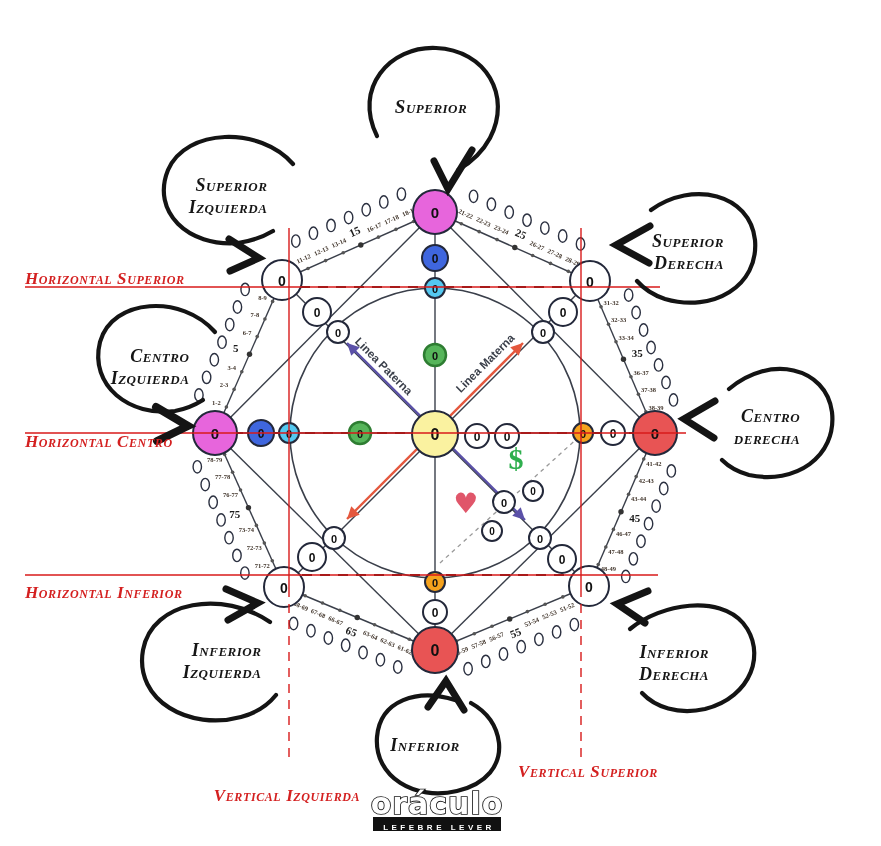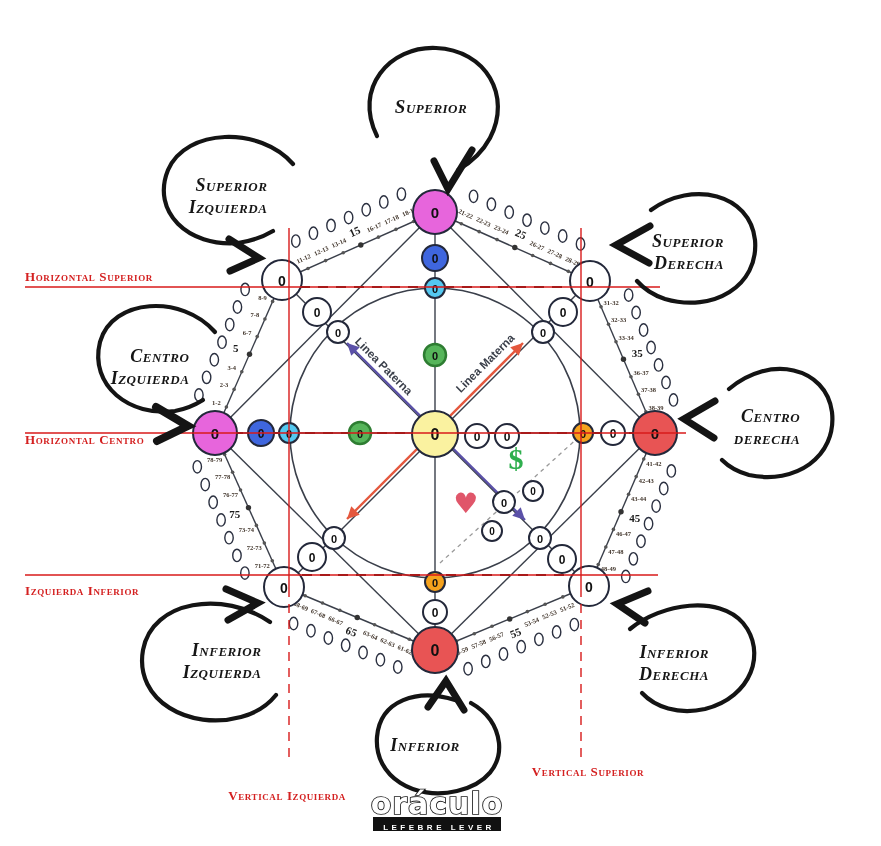--- a/index.html
+++ b/index.html
@@ -4,22 +4,22 @@
 <style>
   html,body{margin:0;padding:0;background:#fff;}
   #stage{position:relative;width:881px;height:846px;background:#fff;overflow:hidden;
          font-family:"Liberation Sans",sans-serif;}
   #diagram-svg,#overlay-svg{position:absolute;left:0;top:0;}
   .dir{position:absolute;transform:translate(-50%,-50%);
        font-family:"Liberation Serif",serif;font-style:italic;font-variant:small-caps;
        font-weight:600;color:#151515;text-align:right;line-height:1.22;font-size:18px;
        letter-spacing:.5px;white-space:nowrap;}
   .dir.big{font-size:19px;}
-  .red-label{position:absolute;font-family:"Liberation Serif",serif;
-       font-variant:small-caps;font-weight:bold;color:#d42020;font-size:13px;
+  .red-label{position:absolute;font-family:"Liberation Serif",serif;font-style:italic;
+       font-variant:small-caps;font-weight:bold;color:#d42020;font-size:17px;
        letter-spacing:.6px;white-space:nowrap;}
   .red-label.centered{transform:translate(-50%,-50%);}
 </style>
 </head>
 <body>
 
 <div id="stage">
 
   <svg id="diagram-svg" width="881" height="846" viewBox="0 0 881 846">
       <g>
@@ -362,16 +362,16 @@
   <div class="dir" style="left:674px;top:664px;">
     <div>Inferior</div>
     <div>Derecha</div>
   </div>
   <div class="dir" style="left:425px;top:746px;">
     <span>Inferior</span>
   </div>
 
   <div class="red-label" style="left:25px;top:269px;">Horizontal Superior</div>
   <div class="red-label" style="left:25px;top:432px;">Horizontal Centro</div>
-  <div class="red-label" style="left:25px;top:583px;">Izquierda Inferior</div>
+  <div class="red-label" style="left:25px;top:583px;">Horizontal Inferior</div>
   <div class="red-label centered" style="left:287px;top:796px;">Vertical Izquierda</div>
   <div class="red-label centered" style="left:588px;top:772px;">Vertical Superior</div>
 </div>
 
 </body></html>

